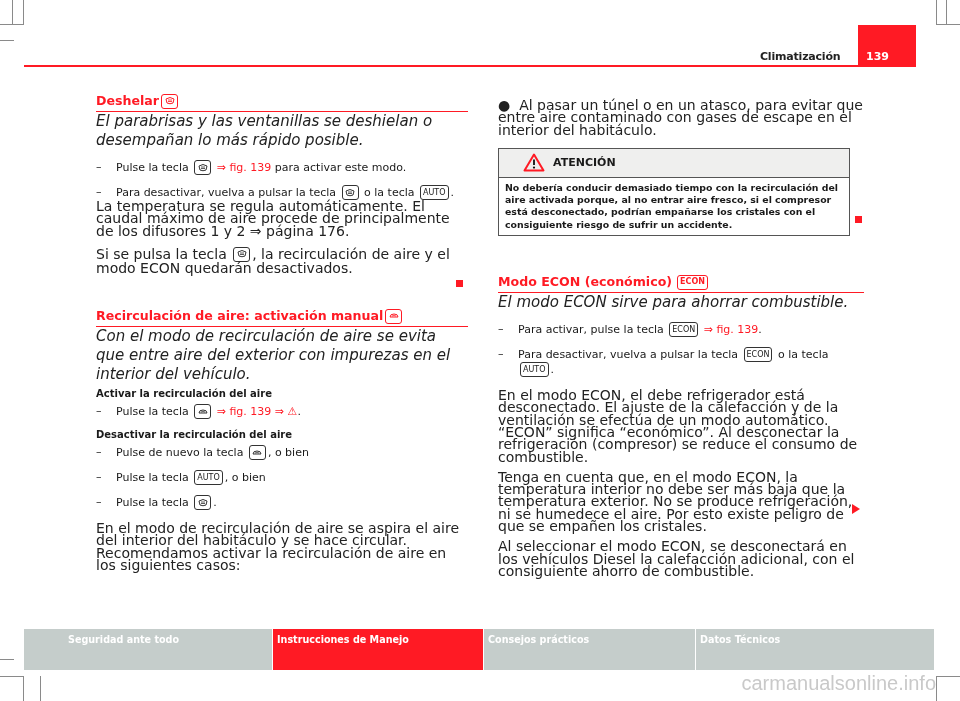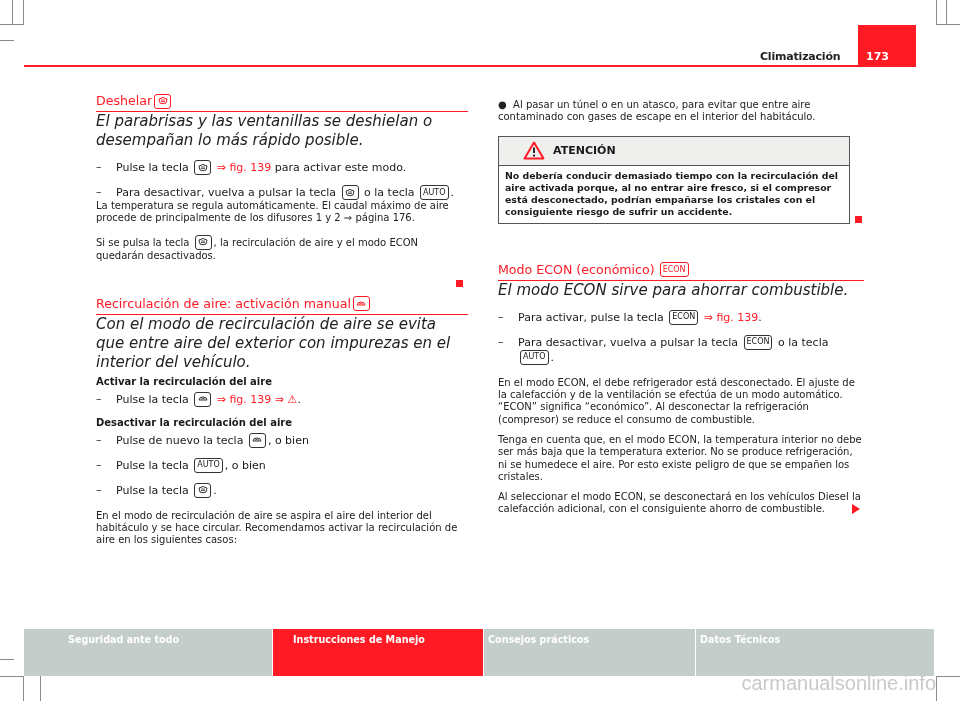--- a/index.html
+++ b/index.html
@@ -10,39 +10,39 @@
     .crop { position: absolute; background: #8a8a8a; }
     .header-line { position: absolute; left: 24px; top: 65px; width: 840px; height: 2px; background: #ff1a24; }
     .header-title { position: absolute; left: 760px; top: 50px; font-size: 11px; font-weight: bold; color: #222; letter-spacing: -0.2px; }
     .page-box { position: absolute; left: 858px; top: 25px; width: 58px; height: 42px; background: #ff1a24; }
     .page-num { position: absolute; left: 866px; top: 50px; font-size: 11px; font-weight: bold; color: #fff; }
 
     .col { position: absolute; font-size: 9.6px; line-height: 12px; }
     .col-left { left: 96px; top: 93px; width: 372px; }
     .col-right { left: 498px; top: 93px; width: 366px; }
 
-    .sec-head { color: #ff1a24; font-weight: normal; font-size: 12.6px; line-height: 16px; padding-bottom: 2px; border-bottom: 1.5px solid #ff1a24; display: flex; align-items: center; }
+    .sec-head { color: #ff1a24; font-weight: bold; font-size: 12.6px; line-height: 16px; padding-bottom: 2px; border-bottom: 1.5px solid #ff1a24; display: flex; align-items: center; }
     .lead { font-style: italic; font-size: 15px; line-height: 19px; color: #222; margin-top: 0; }
     .dash { display: flex; font-size: 11px; line-height: 14px; margin-top: 10px; }
     .dash .d { width: 20px; flex: none; }
     .sub { font-weight: bold; font-size: 10px; line-height: 12px; margin-top: 10px; }
-    .para { font-size: 10px; line-height: 12.3px; margin-top: 10px; color: #222; }
+    .para { font-size: 14px; line-height: 12.3px; margin-top: 10px; color: #222; }
     .key { display: inline-flex; align-items: center; justify-content: center; border: 1.2px solid #333; border-radius: 3px; font-size: 8px; padding: 0 2px; height: 13px; min-width: 11px; vertical-align: middle; margin: 0 2px; line-height: 10px; text-align: right; }
     .key.red { border-color: #ff1a24; color: #ff1a24; }
     .ref { color: #ff1a24; }
     .end-mark { position: absolute; width: 7px; height: 7px; background: #ff1a24; }
     .continue { position: absolute; width: 0; height: 0; border-top: 5px solid transparent; border-bottom: 5px solid transparent; border-left: 8px solid #ff1a24; }
 
     .warn-box { margin-top: 12px; border: 1px solid #555; width: 350px; }
     .warn-head { background: #efefee; border-bottom: 1px solid #555; padding: 4px 24px; display: flex; align-items: center; height: 20px; }
     .warn-title { font-weight: bold; font-size: 11px; margin-left: 8px; }
     .warn-body { padding: 4px 6px 4px 6px; font-weight: bold; font-size: 9.4px; line-height: 12.3px; }
 
     .tabs { position: absolute; left: 24px; top: 629px; width: 910px; height: 47px; display: flex; }
-    .tab { height: 47px; background: #c5cdcb; color: #fff; font-size: 9.6px; font-weight: bold; box-sizing: border-box; padding-top: 5px; border-right: 1px solid #fff; }
+    .tab { height: 41px; background: #c5cdcb; color: #fff; font-size: 9.6px; font-weight: bold; box-sizing: border-box; padding-top: 5px; border-right: 1px solid #fff; }
     .tab.active { background: #ff1a24; }
     .watermark { position: absolute; right: 24px; top: 672px; font-size: 20px; color: #c9c9c9; font-family: "Liberation Sans", sans-serif; }
   </style>
 </head>
 <body>
 
 <div class="crop" style="left:12px;top:0;width:1px;height:25px;"></div>
 <div class="crop" style="left:0;top:24px;width:24px;height:1px;"></div>
 <div class="crop" style="left:0;top:40px;width:14px;height:1px;"></div>
 <div class="crop" style="left:23px;top:0;width:1px;height:25px;"></div>
@@ -50,21 +50,21 @@
 <div class="crop" style="left:946px;top:0;width:1px;height:25px;"></div>
 <div class="crop" style="left:936px;top:24px;width:24px;height:1px;"></div>
 <div class="crop" style="left:0;top:676px;width:24px;height:1px;"></div>
 <div class="crop" style="left:0;top:659px;width:14px;height:1px;"></div>
 <div class="crop" style="left:23px;top:676px;width:1px;height:25px;"></div>
 <div class="crop" style="left:40px;top:676px;width:1px;height:25px;"></div>
 <div class="crop" style="left:936px;top:676px;width:24px;height:1px;"></div>
 <div class="crop" style="left:936px;top:676px;width:1px;height:25px;"></div>
 
 <div class="page-box"></div>
-<div class="page-num">173</div>
+<div class="page-num">139</div>
 <div class="header-title">Climatización</div>
 <div class="header-line"></div>
 
 <div class="col col-left">
   <div class="sec-head">
     <span>Deshelar</span>
     <span class="key red">
       <svg width="10" height="8" viewBox="0 0 10 8">
           <path d="M1 2 Q5 -1 9 2 L8 6 Q5 7.5 2 6 Z" fill="none" stroke="#ff1a24" stroke-width="1"></path>
           <path d="M3 3h4M3 4.5h4" stroke="#ff1a24" stroke-width="0.8"></path>
@@ -224,21 +224,21 @@
   <div class="para" style="margin-top:8px;">Al seleccionar el modo ECON, se desconectará en los vehículos Diesel la calefacción adicional, con el consiguiente ahorro de combustible.</div>
 </div>
 
 <div class="end-mark" style="left:855px;top:216px;"></div>
 <div class="continue" style="left:852px;top:504px;"></div>
 
 <div class="tabs">
   <div class="tab" style="width:249px;padding-left:44px;">
     <span>Seguridad ante todo</span>
   </div>
-  <div class="tab active" style="width:211px;padding-left:20px;">
+  <div class="tab active" style="width:211px;padding-left:4px;">
     <span>Instrucciones de Manejo</span>
   </div>
   <div class="tab" style="width:212px;padding-left:4px;">
     <span>Consejos prácticos</span>
   </div>
   <div class="tab" style="width:238px;padding-left:4px;border-right:none;">
     <span>Datos Técnicos</span>
   </div>
 </div>
 

